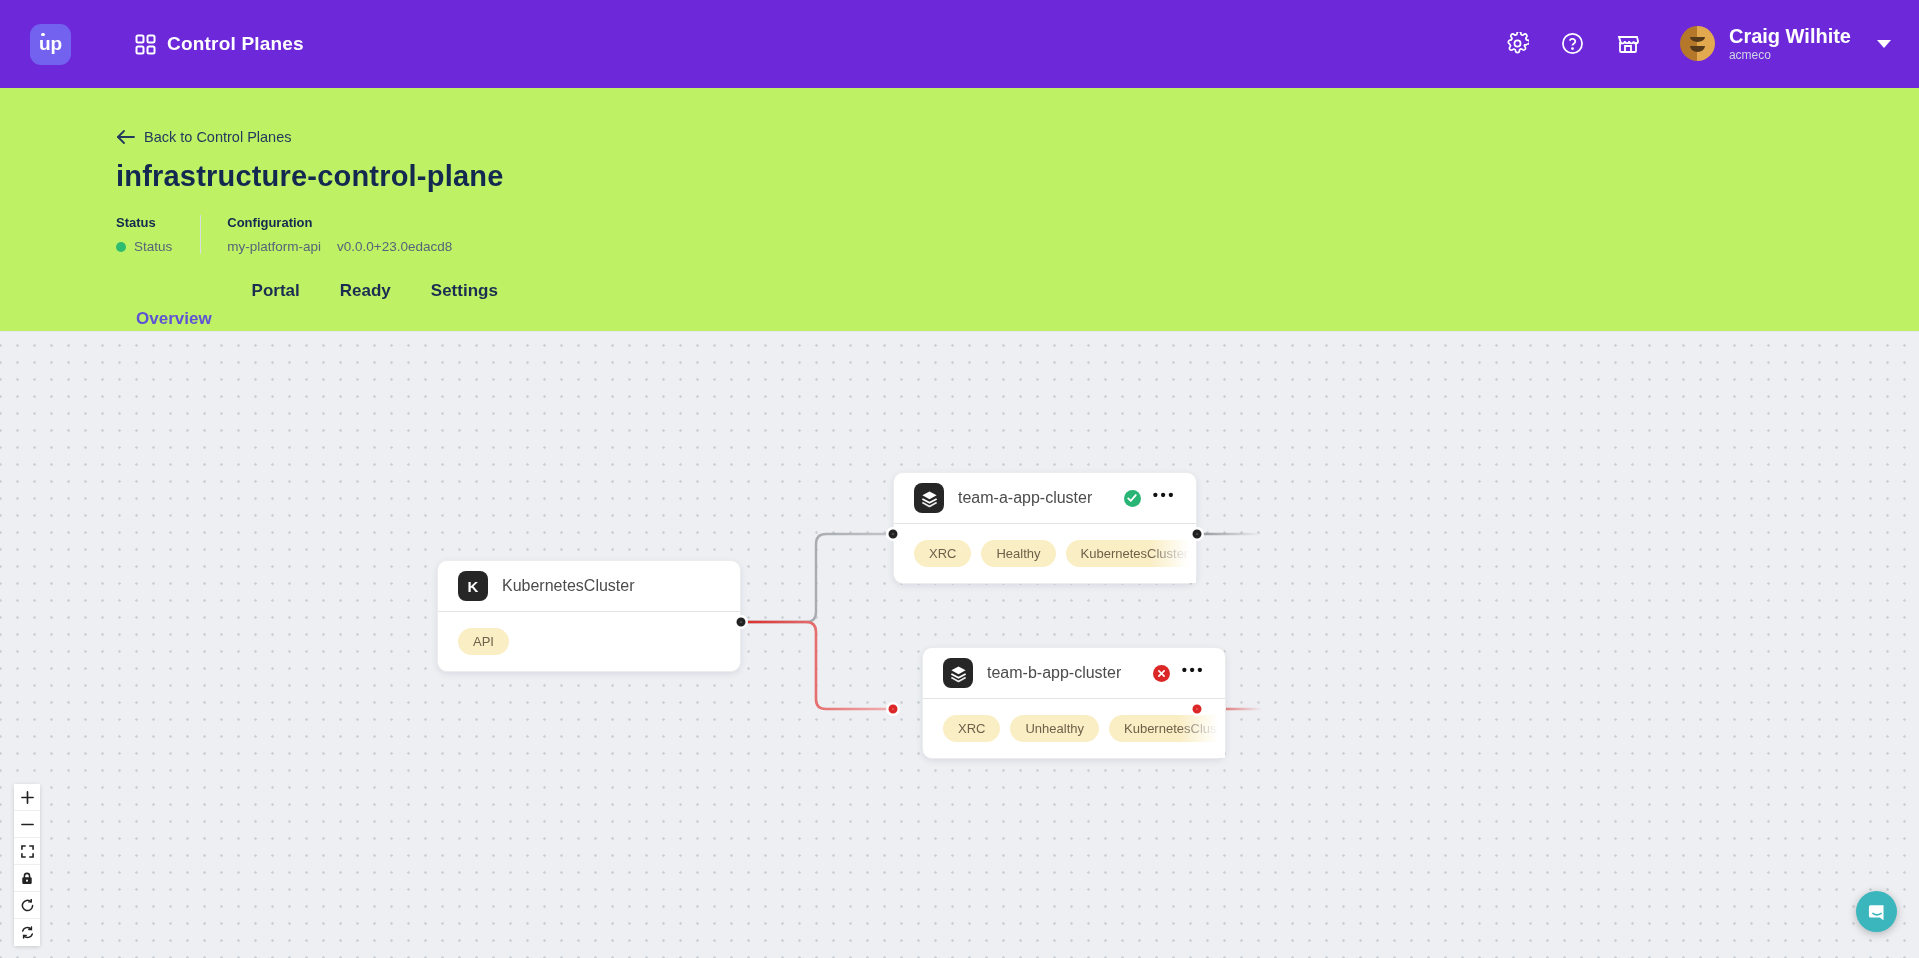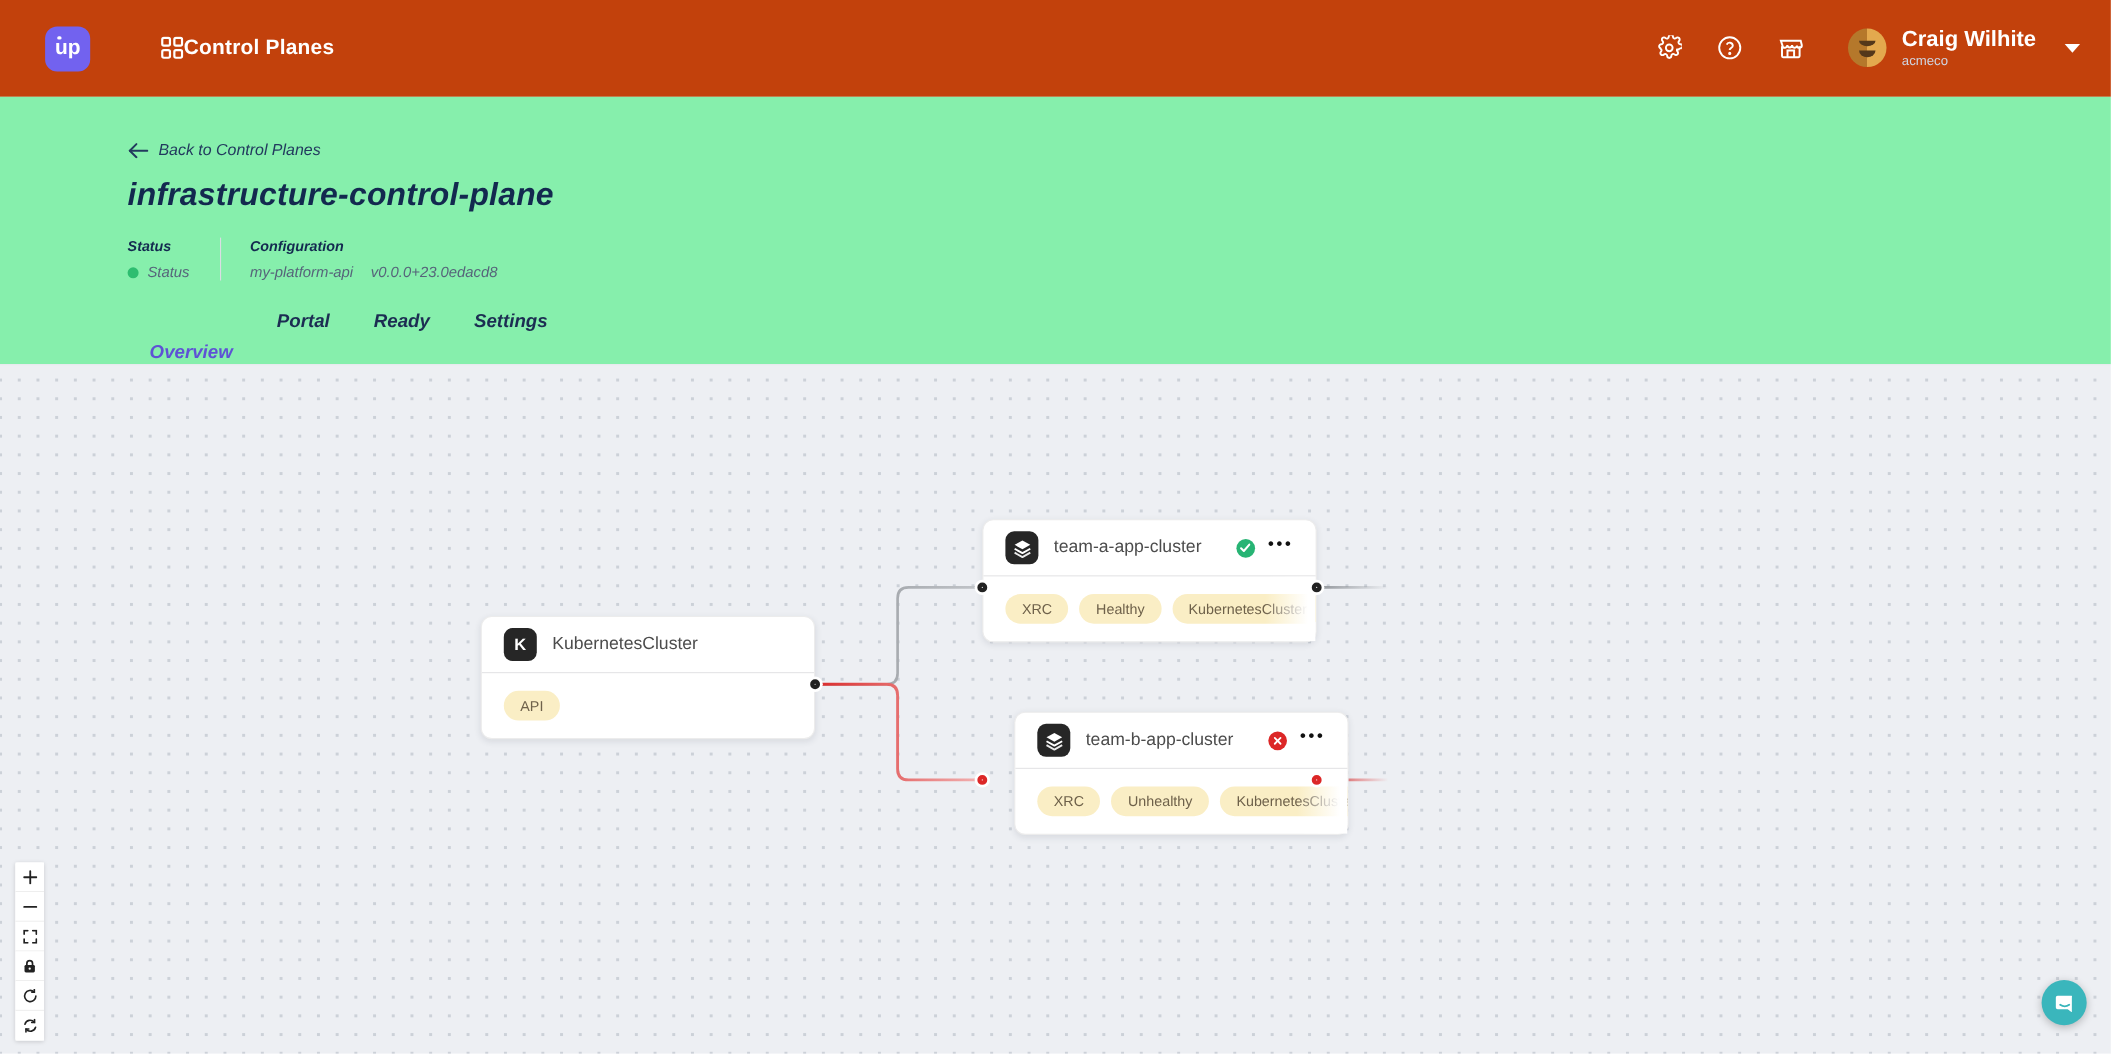--- a/index.html
+++ b/index.html
@@ -1,42 +1,42 @@
 <!DOCTYPE html>
 <html><head>
 <meta charset="utf-8">
 <style>
   * { margin:0; padding:0; box-sizing:border-box; }
   html,body { width:1919px; height:958px; overflow:hidden;
     font-family:"Liberation Sans", sans-serif; background:#fff; }
 
   
-  .navbar { height:88px; background:#c2410c; display:flex; align-items:center;
-    padding:0 28px 0 41px; color:#fff; }
+  .navbar { height:88px; background:#6d28d9; display:flex; align-items:center;
+    padding:0 28px 0 30px; color:#fff; }
   .logo { width:41px; height:41px; background:#7262ef; border-radius:11px;
     display:flex; align-items:center; justify-content:center;
     font-size:19px; font-weight:bold; color:#fff; position:relative; cursor:pointer; }
   .logo::after { content:""; position:absolute; left:11px; top:9px; width:3.5px; height:3.5px;
     border-radius:50%; background:#fff; }
-  .nav-app { display:flex; align-items:flex-start; gap:0; margin-left:64px; cursor:pointer; }
+  .nav-app { display:flex; align-items:center; gap:11px; margin-left:64px; cursor:pointer; }
   .nav-app-title { font-size:19px; font-weight:bold; letter-spacing:.2px; }
   .nav-right { margin-left:auto; display:flex; align-items:center; }
   .nav-icon-btn { width:24px; height:24px; display:flex; align-items:center;
     justify-content:center; margin-left:31px; cursor:pointer; }
   .user-menu { display:flex; align-items:center; margin-left:40px; cursor:pointer; }
   .avatar { width:35px; height:35px; border-radius:50%; overflow:hidden; flex:none;
     background:linear-gradient(90deg,#b5782b 50%,#e3a94e 50%); position:relative; }
   .user-text { margin-left:14px; line-height:1.15; }
   .user-name { font-size:20px; font-weight:bold; }
   .user-org { font-size:12px; color:#cfd6e4; margin-top:1px; }
   .caret { margin-left:26px; width:0; height:0; border-left:7px solid transparent;
     border-right:7px solid transparent; border-top:8px solid #fff; }
 
   
-  .page-header { background:#86efac; padding-left:116px; height:243px;font-style:italic; }
+  .page-header { background:#bef264; padding-left:116px; height:243px; }
   .back-link { display:inline-flex; align-items:center; gap:9px; padding-top:41px;
     font-size:14.5px; color:#223a5e; cursor:pointer; }
   .page-title { font-size:29px; font-weight:bold; color:#13294f; margin-top:12px;
     letter-spacing:.2px; }
   .meta-row { display:flex; margin-top:22px; }
   .meta-col { padding-right:28px; }
   .meta-divider { width:1px; background:#d9dde3; margin-right:26px; }
   .meta-label { font-size:13px; font-weight:bold; color:#13294f; }
   .meta-value { font-size:13.5px; color:#56647a; margin-top:9px; display:flex;
     align-items:center; gap:8px; }

